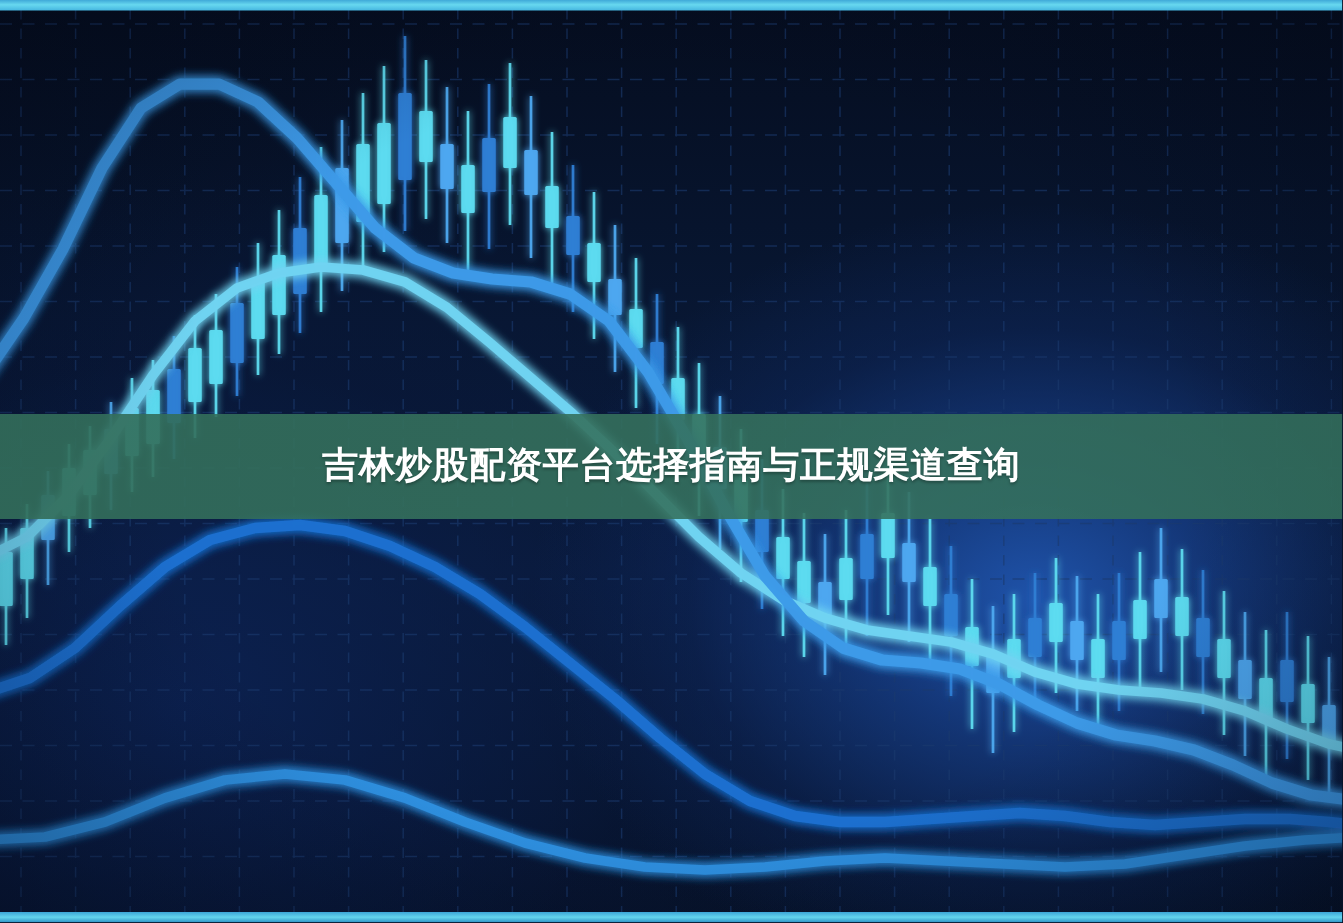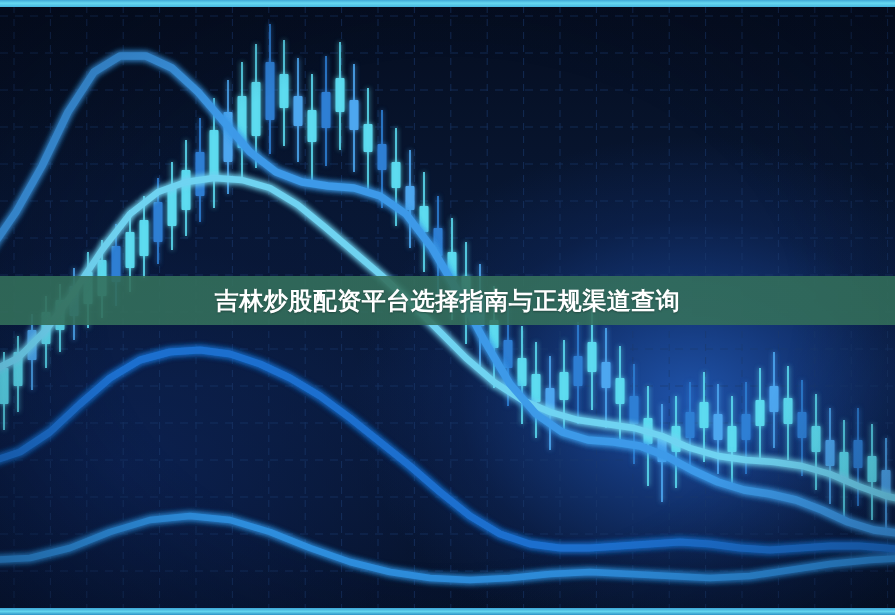--- a/index.html
+++ b/index.html
@@ -54,21 +54,21 @@
     position:absolute;left:0;width:100%;
     background:linear-gradient(180deg,#3fa9d8 0%,#67d8ef 45%,#46b6e0 100%);
   }
   .bar-top{top:0;height:7px;}
   .bar-bottom{bottom:0;height:7px;
     background:linear-gradient(180deg,#3ca5d6 0%,#63d4ed 50%,#2f93c6 100%);}
 
   
   .title-band{
     position:absolute;left:0;right:0;
-    top:276px;height:49px;
+    top:276px;height:70px;
     background:rgba(52,112,92,.88);
     display:flex;align-items:center;justify-content:center;
     box-shadow:0 0 0 0 rgba(0,0,0,0);
   }
   .title-band::before{
     content:"";position:absolute;inset:0;
     background:linear-gradient(90deg,
       rgba(46,104,86,.30) 0%,
       rgba(58,120,98,.10) 40%,
       rgba(58,120,98,.10) 70%,

